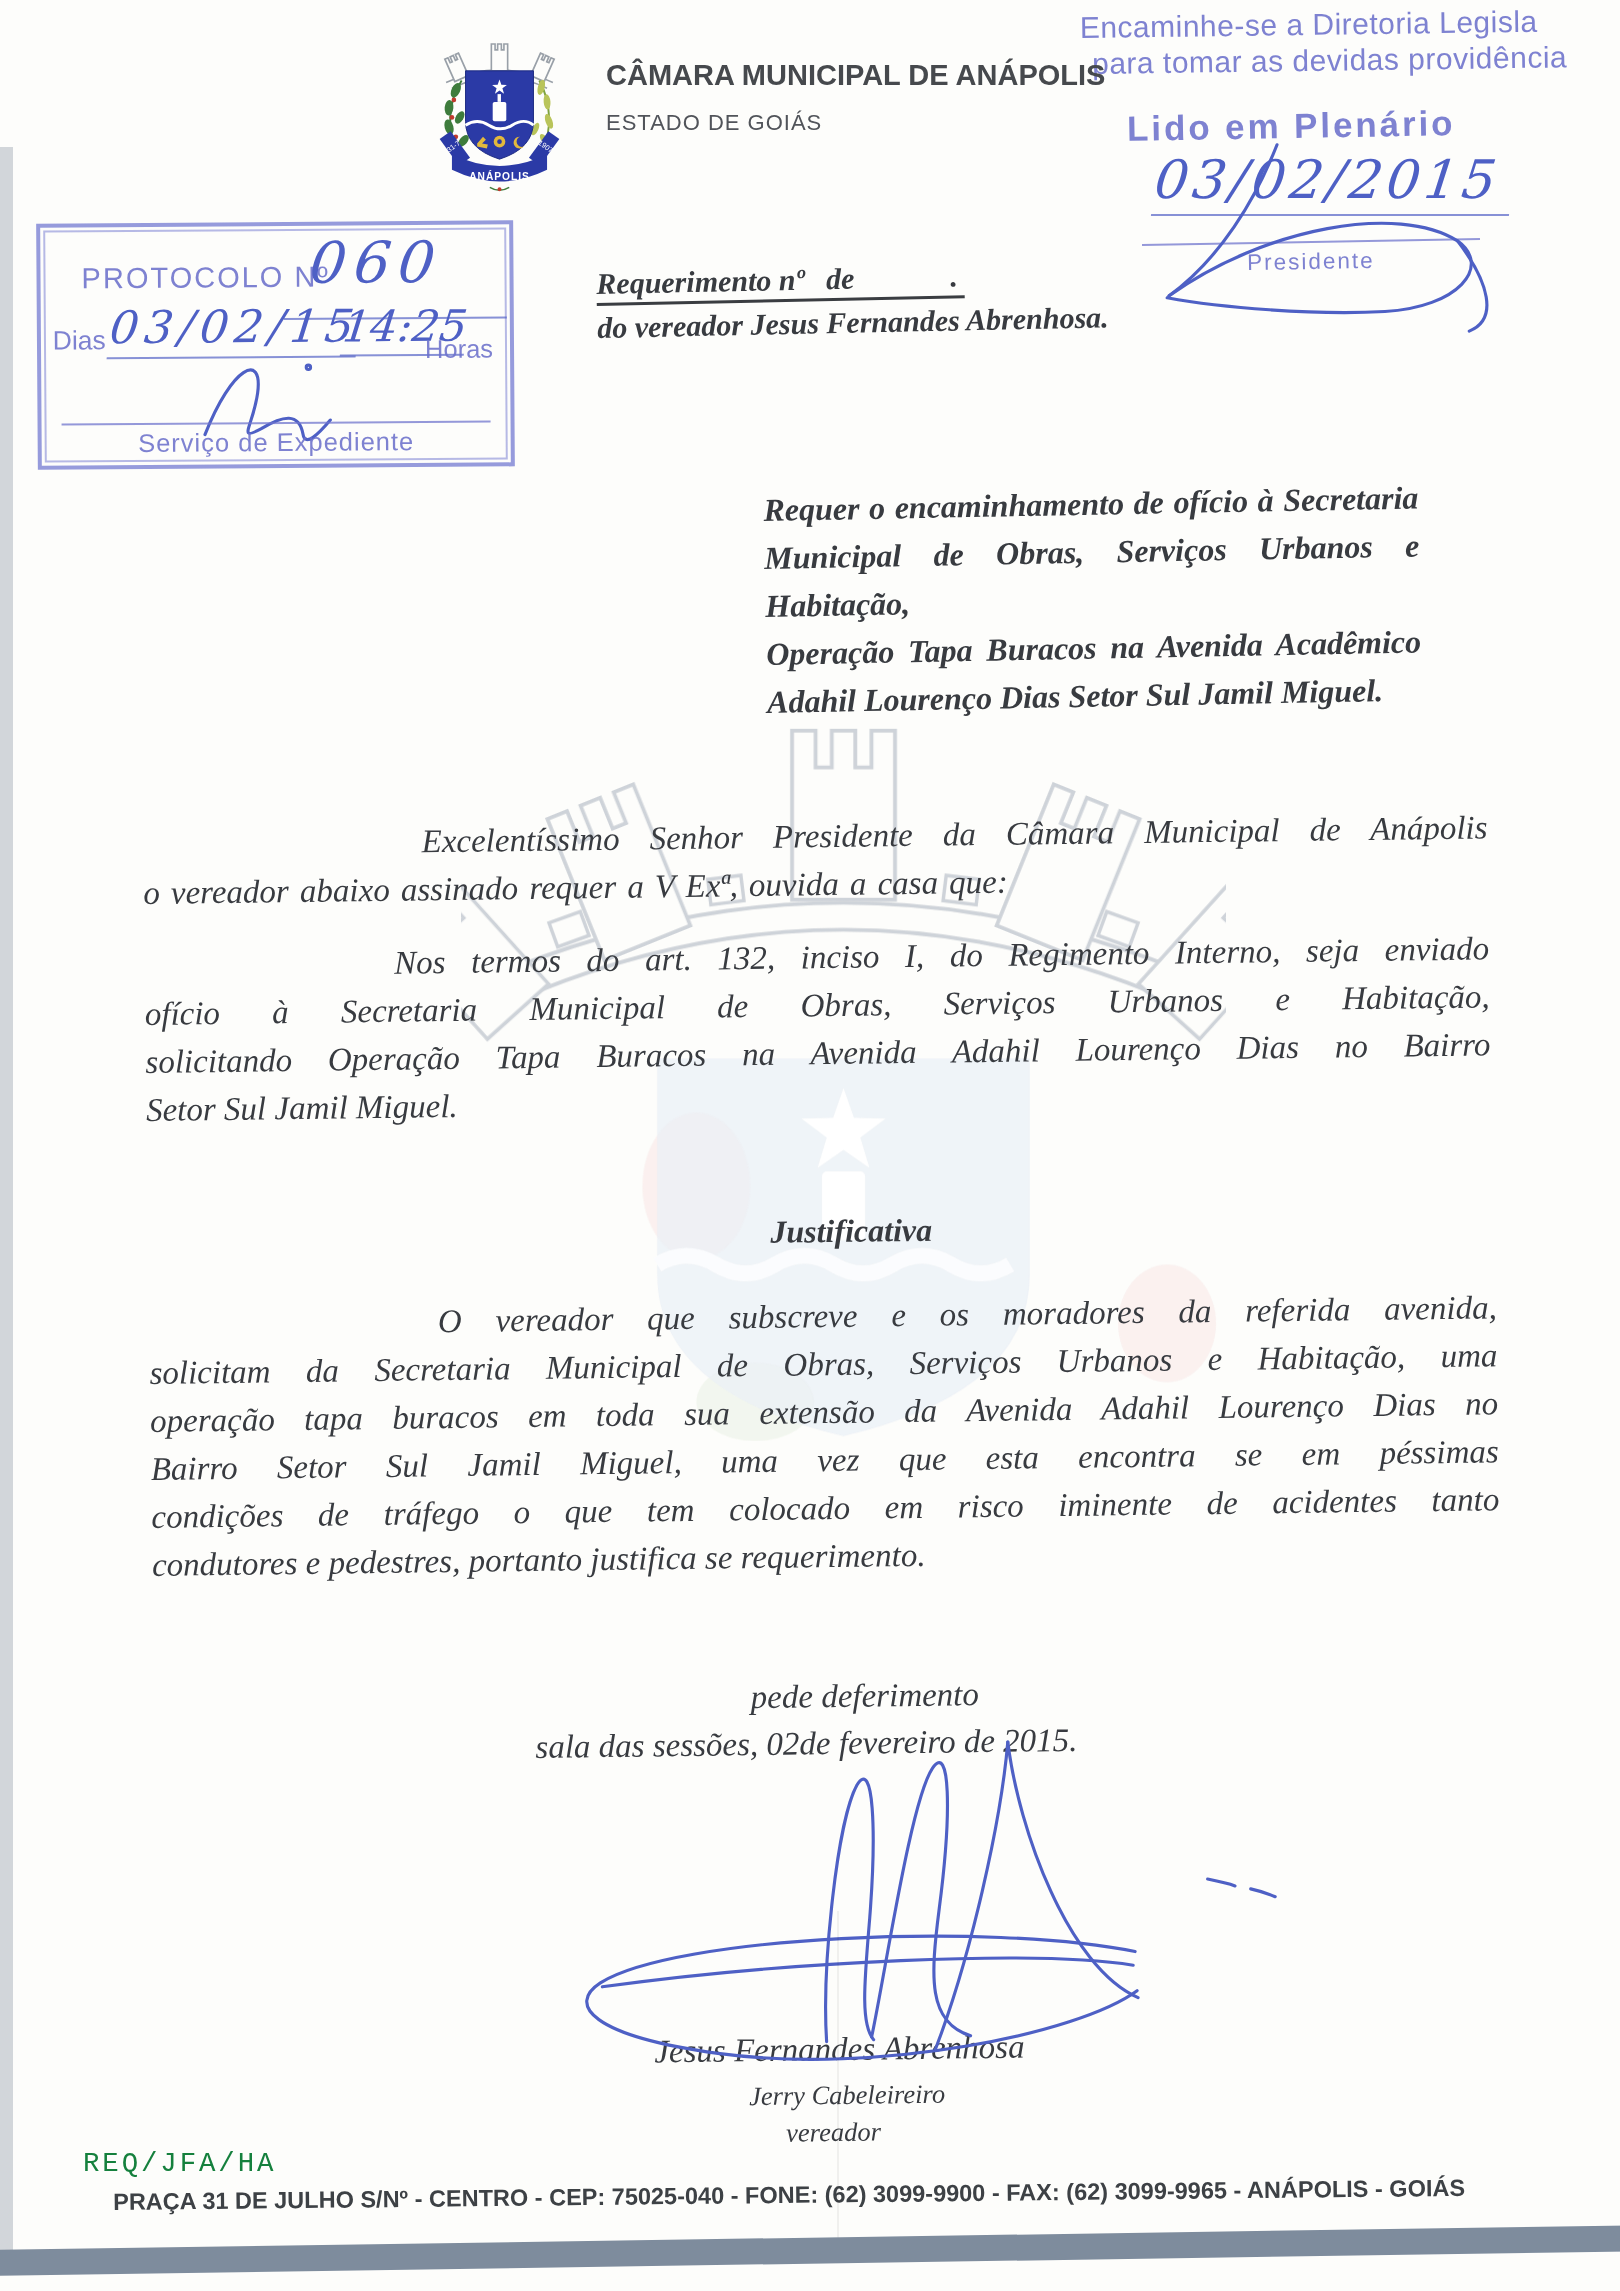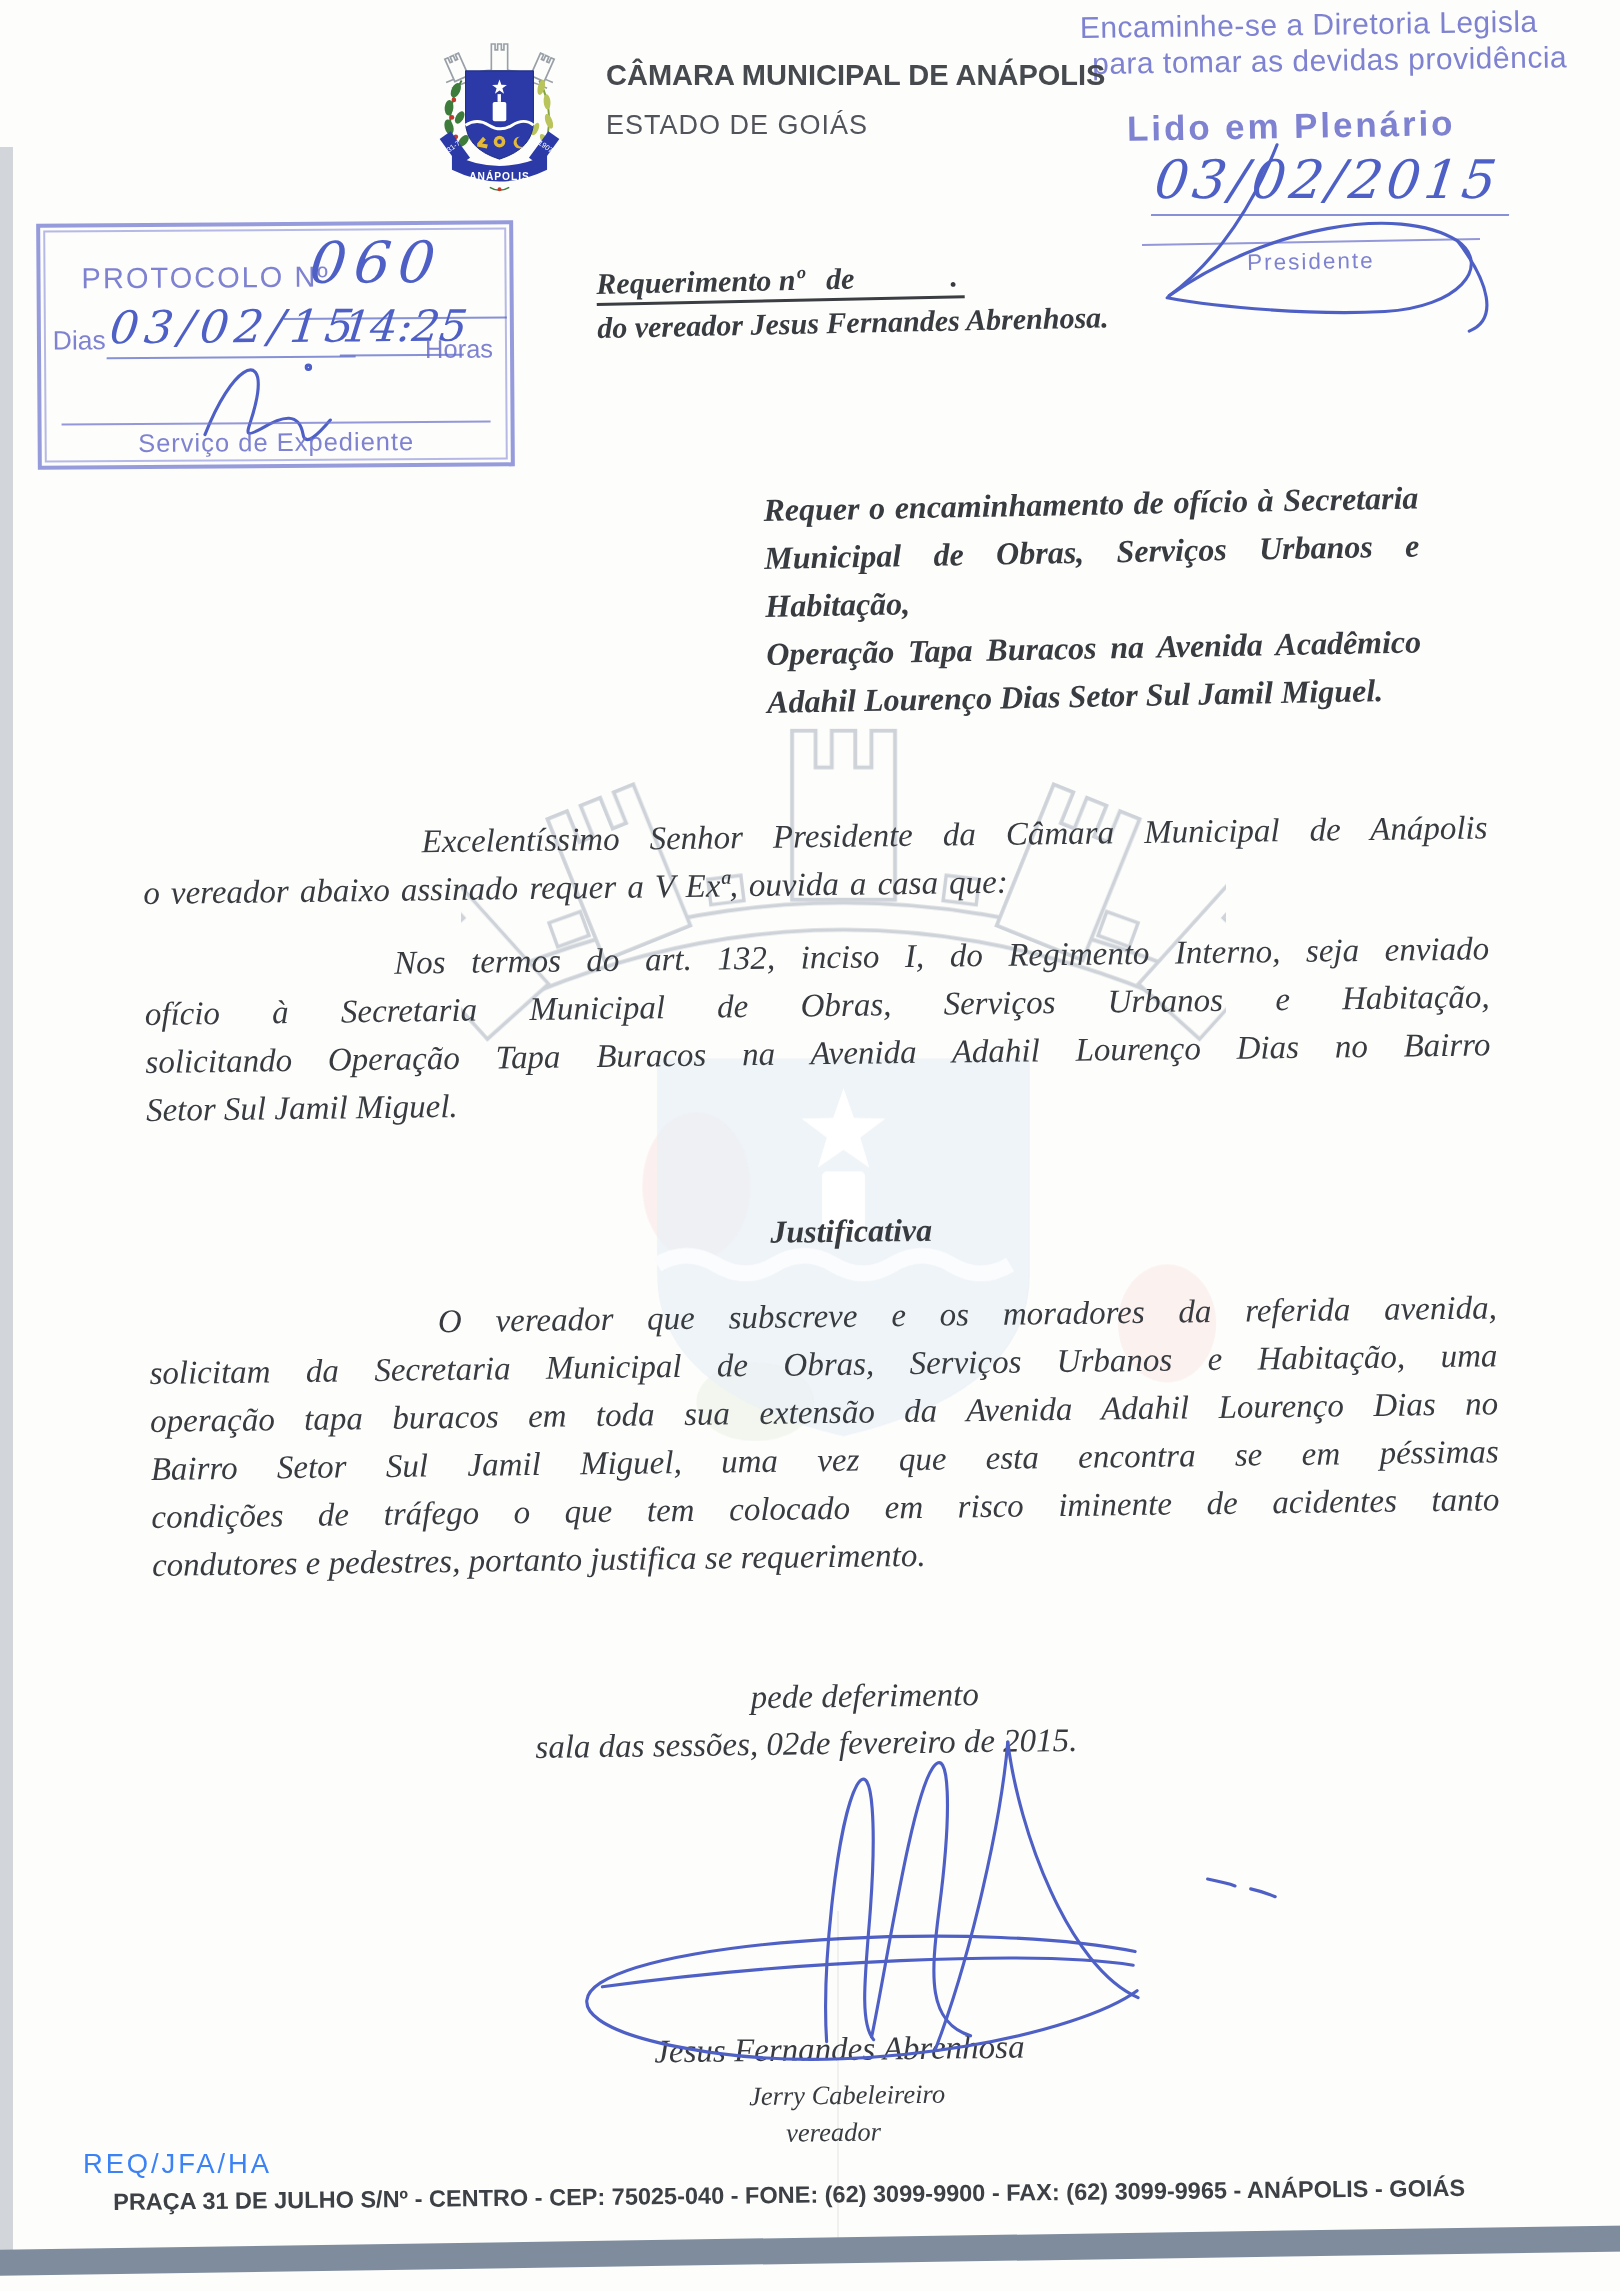--- a/index.html
+++ b/index.html
@@ -17,21 +17,21 @@
   .stamp-line{border-top:2.9px solid rgba(112,117,206,.75);}
   
   .hand{font-family:"DejaVu Serif",serif;font-style:italic;color:#4e60c5;transform:skewX(-7deg);}
   .ink-underline{border-bottom:2.9px solid rgba(84,98,198,.7);}
   svg.ink path, svg.ink circle{stroke:#4e60c5;fill:none;stroke-width:3.2;stroke-linecap:round;}
   
   .proto-box{border:4.9px solid rgba(124,130,212,.8);}
   .proto-inner{position:absolute;inset:2.9px;border:2px solid rgba(124,130,212,.55);}
   
   .footer-addr{font-family:"Liberation Sans",sans-serif;font-weight:700;color:#3d4145;}
-  .ref{font-family:Liberation Sans, sans-serif;color:#3b82f6;letter-spacing:2.9px;}
+  .ref{font-family:Liberation Mono, monospace;color:#15803d;letter-spacing:2.9px;}
   
   .edge-left{background:#d2d6da;}
   .scan-band{background:#7e8c9d;}
   .crease{background:rgba(0,0,0,.05);}
 </style>
 </head>
 <body>
 
 <div class="page">
 
@@ -126,21 +126,21 @@
     <text x="85" y="152" text-anchor="middle" font-family="Liberation Sans, sans-serif" font-size="10.5" font-weight="bold" fill="#ffffff" letter-spacing="1">ANÁPOLIS</text>
     <text text-anchor="middle" font-family="Liberation Sans, sans-serif" font-size="7.5" fill="#ffffff" transform="translate(39,120) rotate(-36)">31-7</text>
     <text text-anchor="middle" font-family="Liberation Sans, sans-serif" font-size="7.5" fill="#ffffff" transform="translate(131,120) rotate(36)">1907</text>
     <g stroke="#3e7c3c" stroke-width="1.5" fill="none">
         <path d="M75,160 q10,6 20,0"></path>
       </g>
     <circle cx="85" cy="162" r="2" fill="#c03b2e"></circle>
   </svg>
 
   <div class="abs sans bold" style="left:595px;top:59px;font-size:29px;color:#46494d;">CÂMARA MUNICIPAL DE ANÁPOLIS</div>
-  <div class="abs sans" style="left:595px;top:110px;font-size:27px;letter-spacing:1px;color:#51545a;">ESTADO DE GOIÁS</div>
+  <div class="abs sans" style="left:595px;top:110px;font-size:22px;letter-spacing:1px;color:#51545a;">ESTADO DE GOIÁS</div>
 
   <div class="abs stamp bold" style="left:1127px;top:106px;font-size:35px;letter-spacing:2.9px;transform:rotate(-1deg);">Lido em Plenário</div>
   <div class="abs hand ink-underline" style="left:1155px;top:149px;font-size:53px;letter-spacing:3.9px;padding:0 13.7px 3.9px 0;">03/02/2015</div>
   <div class="abs stamp-line" style="left:1142px;top:241px;width:338px;transform:rotate(-1deg);"></div>
   <div class="abs stamp" style="left:1142px;top:249px;width:338px;text-align:center;font-size:22.5px;letter-spacing:2px;transform:rotate(-1deg);">Presidente</div>
   <svg class="abs ink" style="left:1073px;top:127px;" width="461" height="216" viewBox="0 0 470 220">
     <path d="M208,18 C186,74 150,134 98,172" stroke-width="3"></path>
     <path d="M98,172 C196,102 332,78 392,116 C428,142 392,184 318,188 C246,192 150,184 96,174" stroke-width="3"></path>
     <path d="M392,116 C424,158 434,196 404,208" stroke-width="3"></path>
   </svg>

